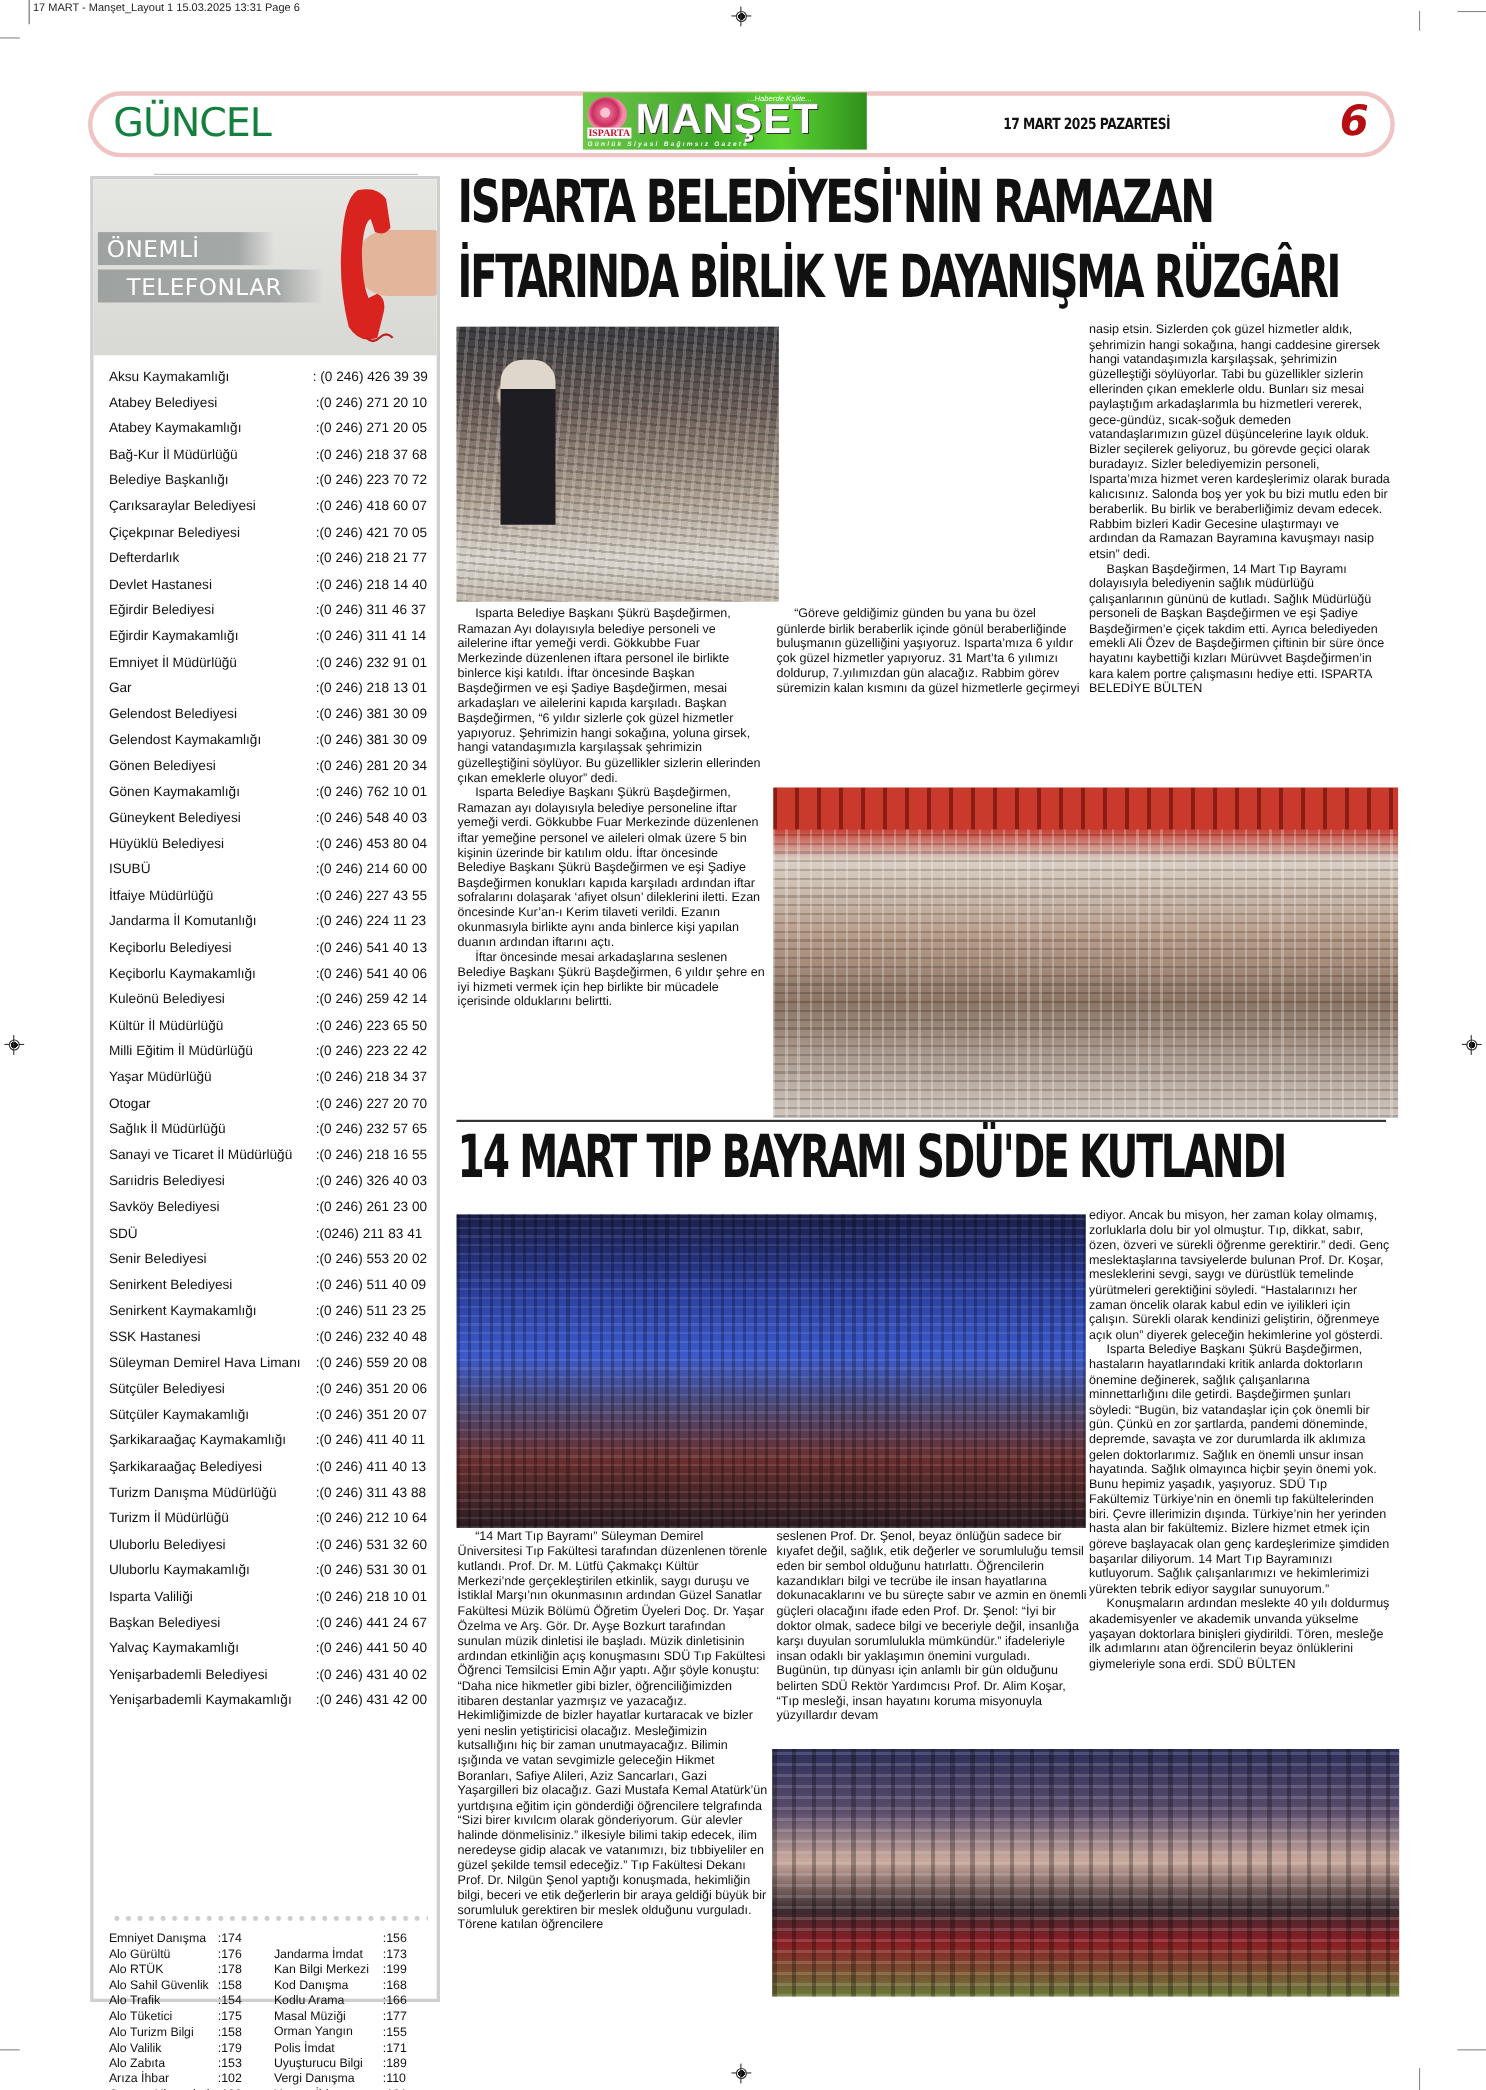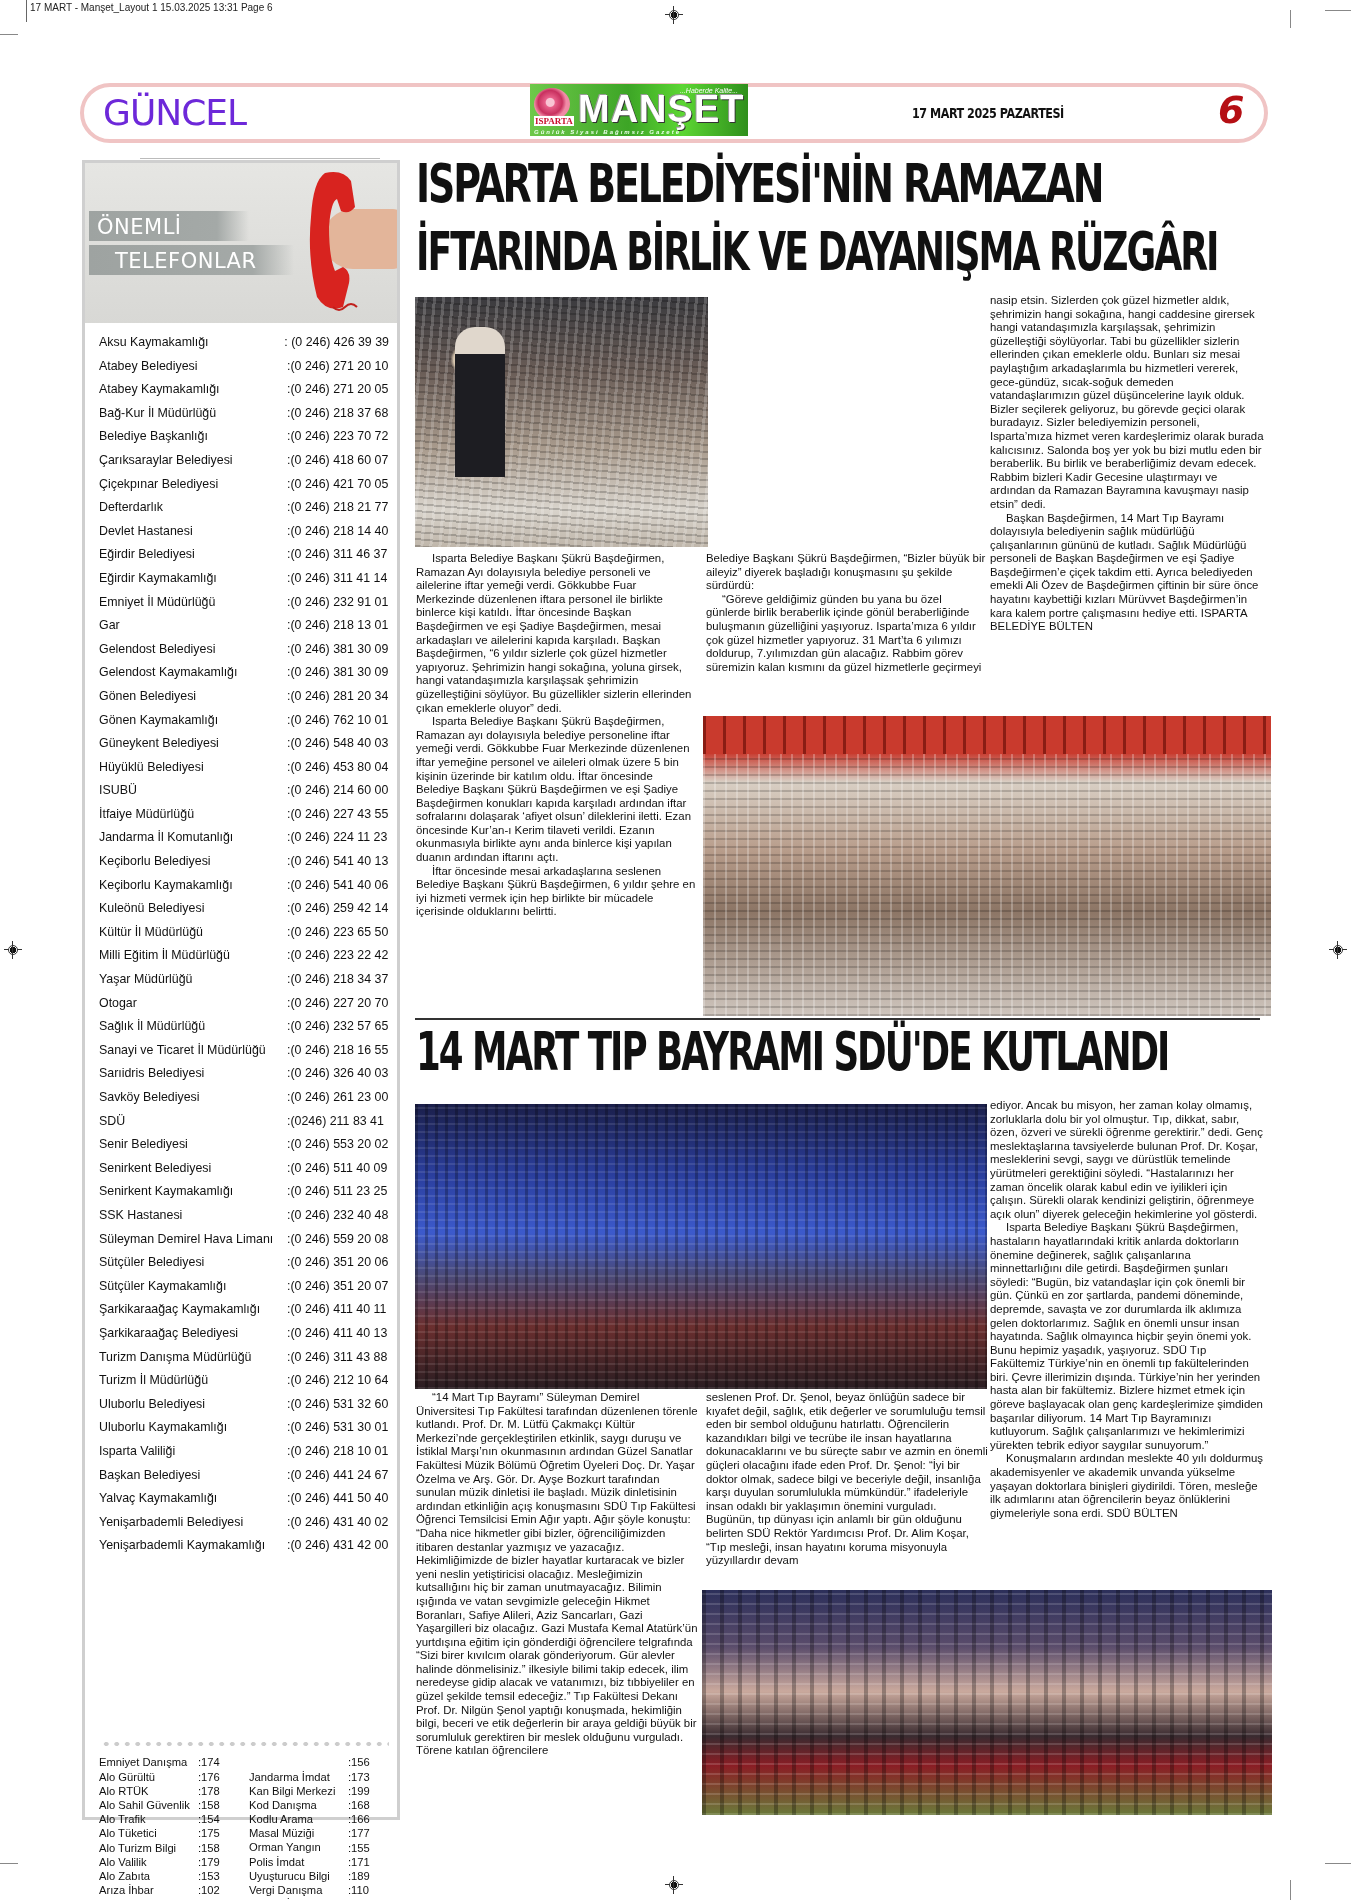--- a/index.html
+++ b/index.html
@@ -9,22 +9,22 @@
   .slug { position: absolute; left: 30px; top: 2px; font-size: 10px; color: #222; font-family: "Liberation Sans", sans-serif; }
   .slug-bar { position: absolute; left: 26px; top: 0; width: 1px; height: 22px; background: #666; }
   .crop-line { position: absolute; background: #888; }
   .reg-mark { position: absolute; width: 18px; height: 18px; }
   .reg-mark::before { content: ""; position: absolute; left: 0; top: 8px; width: 18px; height: 1px; background: #333; }
   .reg-mark::after { content: ""; position: absolute; left: 8px; top: 0; width: 1px; height: 18px; background: #333; }
   .reg-mark .dot { position: absolute; left: 4px; top: 4px; width: 10px; height: 10px; border-radius: 50%; border: 1px solid #333; background: radial-gradient(circle, #111 0 3px, #fff 3px); }
 
   
   .header-band { position: absolute; left: 80px; top: 83px; width: 1188px; height: 60px; border: 4px solid #f0c4c4; border-radius: 32px; background: #fff; }
-  .section-title { position: absolute; left: 103px; top: 92px; font-size: 36px; font-family: "DejaVu Sans", sans-serif; letter-spacing: -1px; color: #6d28d9; }
-  .logo { position: absolute; left: 530px; top: 84px; width: 218px; height: 52px; background: linear-gradient(90deg,#6ec84a,#3da526 45%,#5cd633 70%,#2f8f1c); overflow: hidden; }
+  .section-title { position: absolute; left: 103px; top: 92px; font-size: 36px; font-family: "DejaVu Sans", sans-serif; letter-spacing: -1px; color: #15803d; }
+  .logo { position: absolute; left: 530px; top: 84px; width: 258px; height: 52px; background: linear-gradient(90deg,#6ec84a,#3da526 45%,#5cd633 70%,#2f8f1c); overflow: hidden; }
   .logo .rose { position: absolute; left: 4px; top: 4px; width: 36px; height: 32px; border-radius: 50%; background: radial-gradient(circle at 45% 45%, #f9c4d4 0 4px, #e8608a 5px, #c8305f 12px, #f18aa6 16px); }
   .logo .isparta { position: absolute; left: 4px; top: 32px; font-family: "Liberation Serif", serif; font-size: 9px; color: #c8102e; font-weight: bold; background: #fff; padding: 0 1px; }
   .logo .mansettxt { position: absolute; left: 48px; top: 4px; font-family: "Liberation Sans", sans-serif; font-weight: bold; font-size: 38px; color: #fff; letter-spacing: 1px; text-shadow: 1px 1px 0 #333, -1px -1px 0 #999; }
   .logo .tag { position: absolute; left: 150px; top: 3px; font-size: 7px; color: #fff; font-style: italic; }
   .logo .sub { position: absolute; left: 4px; bottom: 1px; font-size: 6px; color: #eaffea; font-style: italic; letter-spacing: 2px; font-weight: bold; }
   .issue-date { position: absolute; left: 912px; top: 105px; font-size: 14px; font-family: "DejaVu Sans", sans-serif; font-weight: bold; letter-spacing: -0.6px; transform: scaleX(0.8); transform-origin: left; }
   .page-num { position: absolute; left: 1218px; top: 88px; font-size: 38px; font-weight: bold; color: #b50f14; font-family: "DejaVu Sans", sans-serif; font-style: italic; }
   .header-rule { position: absolute; left: 140px; top: 158px; width: 240px; height: 1px; background: #bbb; }
 
   
@@ -453,21 +453,20 @@
 
 <div class="photo photo-1">
   <div class="speaker"></div>
 </div>
 <div class="col c1a" id="a1c1">
     <p>Isparta Belediye Başkanı Şükrü Başdeğirmen, Ramazan Ayı dolayısıyla belediye personeli ve ailelerine iftar yemeği verdi. Gökkubbe Fuar Merkezinde düzenlenen iftara personel ile birlikte binlerce kişi katıldı. İftar öncesinde Başkan Başdeğirmen ve eşi Şadiye Başdeğirmen, mesai arkadaşları ve ailelerini kapıda karşıladı. Başkan Başdeğirmen, “6 yıldır sizlerle çok güzel hizmetler yapıyoruz. Şehrimizin hangi sokağına, yoluna girsek, hangi vatandaşımızla karşılaşsak şehrimizin güzelleştiğini söylüyor. Bu güzellikler sizlerin ellerinden çıkan emeklerle oluyor” dedi.</p>
     <p>Isparta Belediye Başkanı Şükrü Başdeğirmen, Ramazan ayı dolayısıyla belediye personeline iftar yemeği verdi. Gökkubbe Fuar Merkezinde düzenlenen iftar yemeğine personel ve aileleri olmak üzere 5 bin kişinin üzerinde bir katılım oldu. İftar öncesinde Belediye Başkanı Şükrü Başdeğirmen ve eşi Şadiye Başdeğirmen konukları kapıda karşıladı ardından iftar sofralarını dolaşarak ‘afiyet olsun’ dileklerini iletti. Ezan öncesinde Kur’an-ı Kerim tilaveti verildi. Ezanın okunmasıyla birlikte aynı anda binlerce kişi yapılan duanın ardından iftarını açtı.</p>
     <p>İftar öncesinde mesai arkadaşlarına seslenen Belediye Başkanı Şükrü Başdeğirmen, 6 yıldır şehre en iyi hizmeti vermek için hep birlikte bir mücadele içerisinde olduklarını belirtti.</p>
   </div>
 <div class="col c2a" id="a1c2">
-    <p class="noindent">Belediye Başkanı Şükrü Başdeğirmen, “Bizler büyük bir aileyiz” diyerek başladığı konuşmasını şu şekilde sürdürdü:</p>
     <p>“Göreve geldiğimiz günden bu yana bu özel günlerde birlik beraberlik içinde gönül beraberliğinde buluşmanın güzelliğini yaşıyoruz. Isparta’mıza 6 yıldır çok güzel hizmetler yapıyoruz. 31 Mart’ta 6 yılımızı doldurup, 7.yılımızdan gün alacağız. Rabbim görev süremizin kalan kısmını da güzel hizmetlerle geçirmeyi</p>
   </div>
 <div class="col c3a" id="a1c3">
     <p class="noindent">nasip etsin. Sizlerden çok güzel hizmetler aldık, şehrimizin hangi sokağına, hangi caddesine girersek hangi vatandaşımızla karşılaşsak, şehrimizin güzelleştiği söylüyorlar. Tabi bu güzellikler sizlerin ellerinden çıkan emeklerle oldu. Bunları siz mesai paylaştığım arkadaşlarımla bu hizmetleri vererek, gece-gündüz, sıcak-soğuk demeden vatandaşlarımızın güzel düşüncelerine layık olduk. Bizler seçilerek geliyoruz, bu görevde geçici olarak buradayız. Sizler belediyemizin personeli, Isparta’mıza hizmet veren kardeşlerimiz olarak burada kalıcısınız. Salonda boş yer yok bu bizi mutlu eden bir beraberlik. Bu birlik ve beraberliğimiz devam edecek. Rabbim bizleri Kadir Gecesine ulaştırmayı ve ardından da Ramazan Bayramına kavuşmayı nasip etsin” dedi.</p>
     <p>Başkan Başdeğirmen, 14 Mart Tıp Bayramı dolayısıyla belediyenin sağlık müdürlüğü çalışanlarının gününü de kutladı. Sağlık Müdürlüğü personeli de Başkan Başdeğirmen ve eşi Şadiye Başdeğirmen’e çiçek takdim etti. Ayrıca belediyeden emekli Ali Özev de Başdeğirmen çiftinin bir süre önce hayatını kaybettiği kızları Mürüvvet Başdeğirmen’in kara kalem portre çalışmasını hediye etti.  ISPARTA BELEDİYE BÜLTEN</p>
   </div>
 <div class="photo photo-2">
   <div class="truss"></div>
 </div>
 

